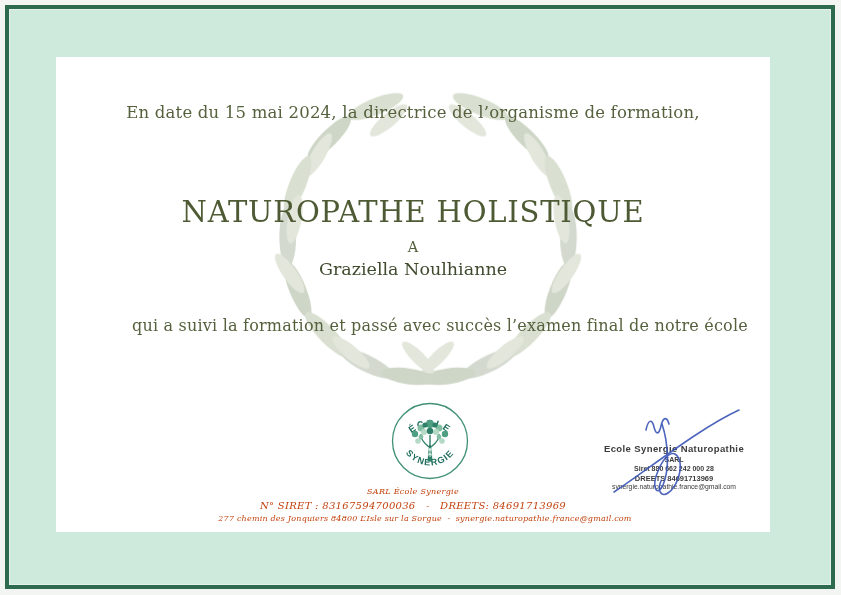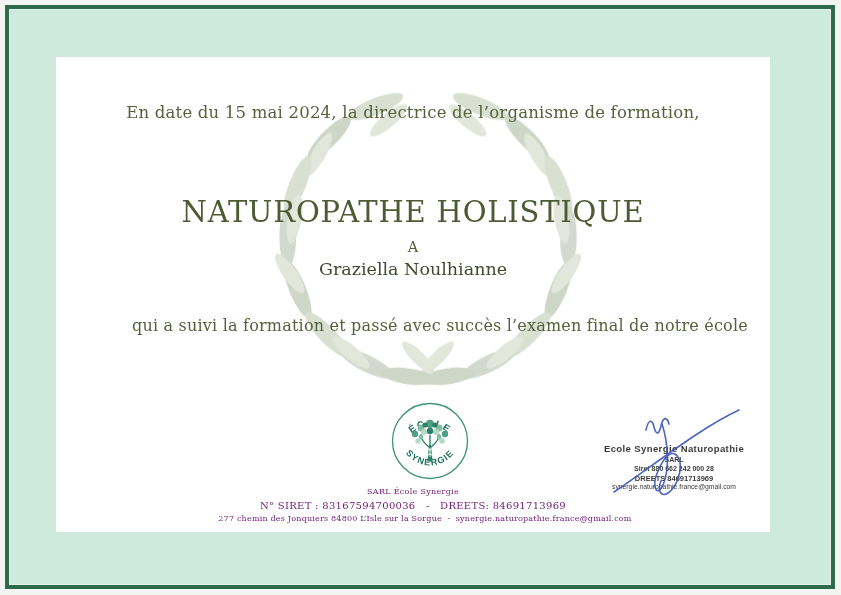--- a/index.html
+++ b/index.html
@@ -39,21 +39,21 @@
   .stamp .s1{font-size:9.5px;font-weight:bold;letter-spacing:.4px;}
   .stamp .s2{font-size:7px;font-weight:bold;}
   .stamp .s3{font-size:7px;font-weight:bold;}
   .stamp .s4{font-size:7.5px;font-weight:bold;}
   .stamp .s5{font-size:6.8px;}
   .stamp div{display:block;}
   .signature{position:absolute;left:544px;top:343px;width:150px;height:105px;}
   .logo{position:absolute;left:334px;top:344px;width:80px;height:80px;}
   .footer{
     position:absolute;left:0;top:429px;width:100%;text-align:center;
-    color:#701a75;line-height:1.5;
+    color:#c2410c;line-height:1.5;font-style:italic;
   }
   .footer .f1{font-size:8px;letter-spacing:.3px;}
   .footer .f2{font-size:10px;letter-spacing:.3px;}
   .footer .f3{font-size:8px;letter-spacing:.2px;padding-left:24px;}
 </style>
 </head>
 <body>
 
 <div class="frame"></div>
 

